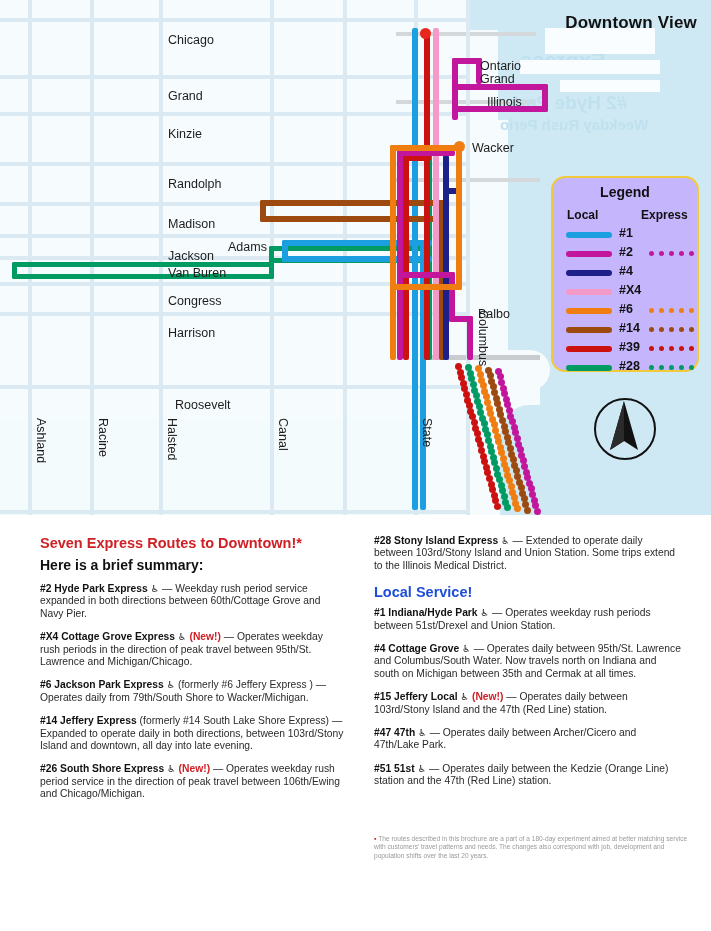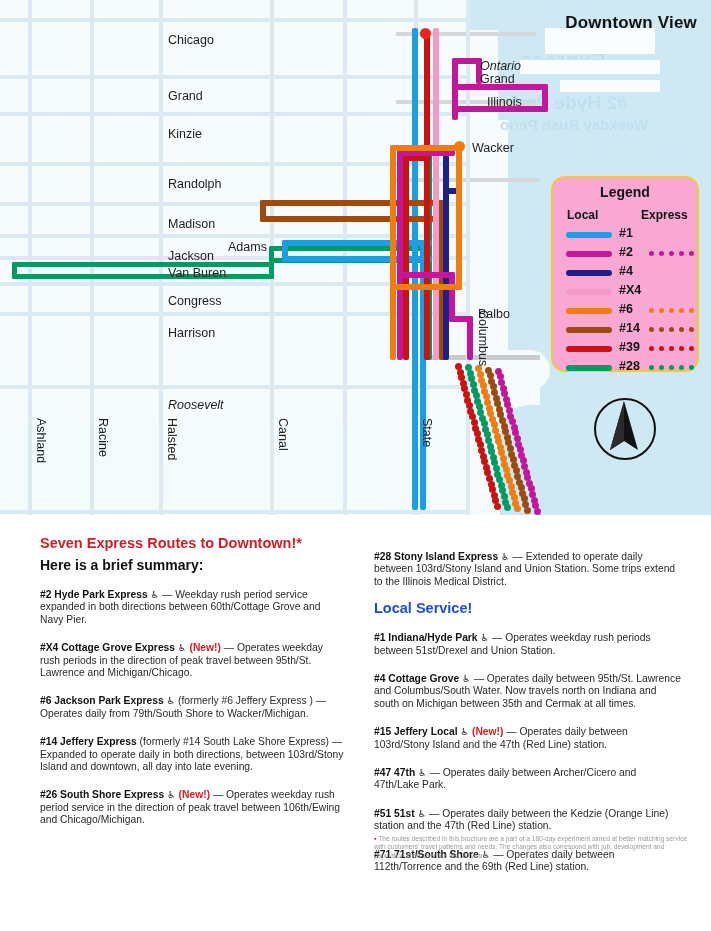--- a/index.html
+++ b/index.html
@@ -50,21 +50,21 @@
   
   .rt{position:absolute;border-radius:2px;}
   .dot{position:absolute;width:7px;height:7px;border-radius:50%;}
 
   
   .stn{position:absolute;width:11px;height:11px;border-radius:50%;}
 
   
   .legend{
     position:absolute;left:551px;top:176px;width:144px;height:192px;
-    background:#f9a8d4;border:2px solid #f2c93a;border-radius:14px;
+    background:#c4b5fd;border:2px solid #f2c93a;border-radius:14px;
   }
   .legend-title{
     position:absolute;left:0;top:6px;width:144px;text-align:center;
     font-size:14px;font-weight:bold;color:#111;
   }
   .legend-local{position:absolute;left:14px;top:30px;font-size:12px;font-weight:bold;color:#111;}
   .legend-express{position:absolute;left:88px;top:30px;font-size:12px;font-weight:bold;color:#111;}
   .lgrow{position:absolute;left:0;width:144px;height:18px;}
   .lgbar{position:absolute;left:13px;top:6px;width:46px;height:6px;border-radius:3px;}
   .lglbl{position:absolute;left:66px;top:0px;font-size:12.5px;font-weight:bold;color:#111;}
@@ -89,21 +89,21 @@
   h1.redhead{
     margin:0 0 6px 0;font-size:14.5px;color:#cf2026;font-weight:bold;
   }
   h2.blackhead{
     margin:0 0 10px 0;font-size:14px;color:#111;font-weight:bold;
   }
   h1.redhead2{
     margin:12px 0 7px 0;font-size:14.5px;color:#1d4ed8;font-weight:bold;
   }
   p.item{
-    margin:16px 0 11px 0;font-size:10.3px;line-height:12.4px;color:#2a2a2a;
+    margin:0 0 11px 0;font-size:10.3px;line-height:12.4px;color:#2a2a2a;
   }
   p.item b{color:#111;font-weight:bold;}
   p.item .new{color:#cf2026;font-weight:bold;}
   p.item .wc{font-family:"DejaVu Sans",sans-serif;font-size:9.5px;}
   .footnote{
     position:absolute;left:374px;top:320px;width:315px;
     font-size:6.6px;line-height:8.4px;color:#9a9a9a;
   }
   .footnote .ast{color:#cf2026;font-size:7px;}
 </style>
@@ -345,24 +345,24 @@
         <div class="street-lbl" style="left: 168px; top: 33px;">Chicago</div>
         <div class="street-lbl" style="left: 168px; top: 89px;">Grand</div>
         <div class="street-lbl" style="left: 168px; top: 127px;">Kinzie</div>
         <div class="street-lbl" style="left: 168px; top: 177px;">Randolph</div>
         <div class="street-lbl" style="left: 168px; top: 217px;">Madison</div>
         <div class="street-lbl" style="left: 228px; top: 240px;">Adams</div>
         <div class="street-lbl" style="left: 168px; top: 249px;">Jackson</div>
         <div class="street-lbl" style="left: 168px; top: 266px;">Van Buren</div>
         <div class="street-lbl" style="left: 168px; top: 294px;">Congress</div>
         <div class="street-lbl" style="left: 168px; top: 326px;">Harrison</div>
-        <div class="street-lbl" style="left: 168px; top: 398px; font-style: italic;">Roosevelt</div>
+        <div class="street-lbl" style="left: 175px; top: 398px;">Roosevelt</div>
       </div>
     <div id="xLabels">
-        <div class="street-lbl" style="left: 480px; top: 59px; font-style: italic;">Ontario</div>
+        <div class="street-lbl" style="left: 480px; top: 59px;">Ontario</div>
         <div class="street-lbl" style="left: 480px; top: 72px;">Grand</div>
         <div class="street-lbl" style="left: 487px; top: 95px;">Illinois</div>
         <div class="street-lbl" style="left: 472px; top: 141px;">Wacker</div>
         <div class="street-lbl" style="left: 478px; top: 307px;">Balbo</div>
       </div>
     <div id="vLabels">
         <div class="street-lbl vert" style="left: 48px; top: 418px;">Ashland</div>
         <div class="street-lbl vert" style="left: 110px; top: 418px;">Racine</div>
         <div class="street-lbl vert" style="left: 179px; top: 418px;">Halsted</div>
         <div class="street-lbl vert" style="left: 290px; top: 418px;">Canal</div>
@@ -471,21 +471,20 @@
       <div id="rightTop">
           <p class="item"><b>#28 Stony Island Express</b><span class="wc"> ♿</span><span> — Extended to operate daily between 103rd/Stony Island and Union Station. Some trips extend to the Illinois Medical District.</span></p>
         </div>
       <h1 class="redhead2">Local Service!</h1>
       <div id="rightItems">
           <p class="item"><b>#1 Indiana/Hyde Park</b><span class="wc"> ♿</span><span> — Operates weekday rush periods between 51st/Drexel and Union Station.</span></p>
           <p class="item"><b>#4 Cottage Grove</b><span class="wc"> ♿</span><span> — Operates daily between 95th/St. Lawrence and Columbus/South Water. Now travels north on Indiana and south on Michigan between 35th and Cermak at all times.</span></p>
           <p class="item"><b>#15 Jeffery Local</b><span class="wc"> ♿</span><span class="new"> (New!)</span><span> — Operates daily between 103rd/Stony Island and the 47th (Red Line) station.</span></p>
           <p class="item"><b>#47 47th</b><span class="wc"> ♿</span><span> — Operates daily between Archer/Cicero and 47th/Lake Park.</span></p>
           <p class="item"><b>#51 51st</b><span class="wc"> ♿</span><span> — Operates daily between the Kedzie (Orange Line) station and the 47th (Red Line) station.</span></p>
-          <p class="item"><b>#71 71st/South Shore</b><span class="wc"> ♿</span><span> — Operates daily between 112th/Torrence and the 69th (Red Line) station.</span></p>
         </div>
     </div>
 
     <div class="footnote">
       <span class="ast">▪</span>
       <span>The routes described in this brochure are a part of a 180-day experiment aimed at better matching service with customers' travel patterns and needs. The changes also correspond with job, development and population shifts over the last 20 years.</span>
     </div>
   </div>
 
 </div>

